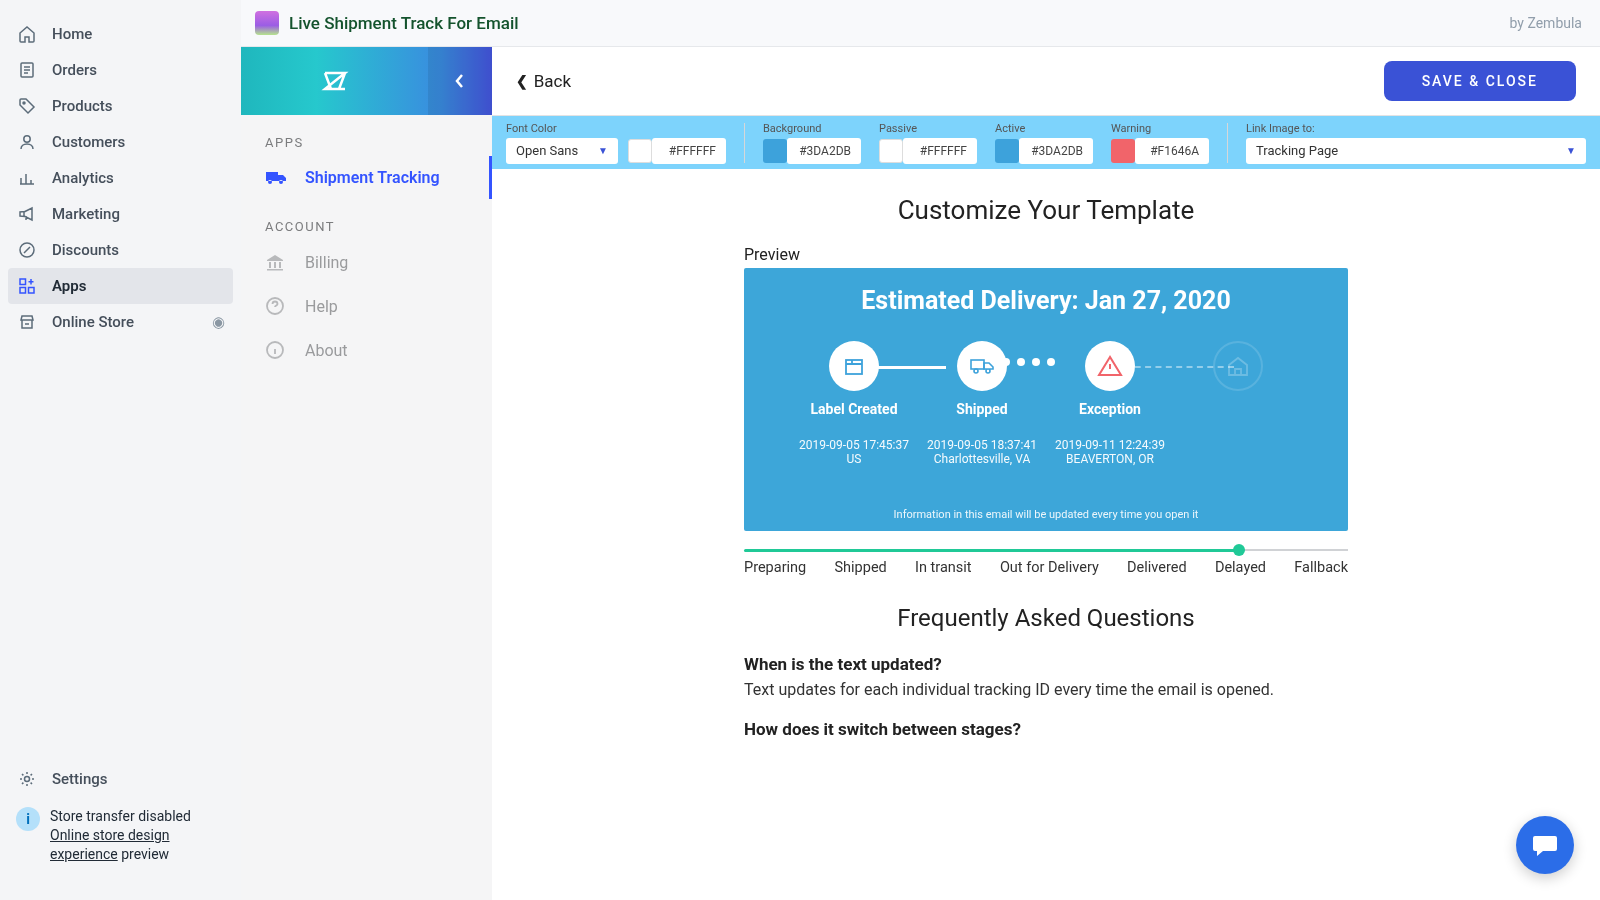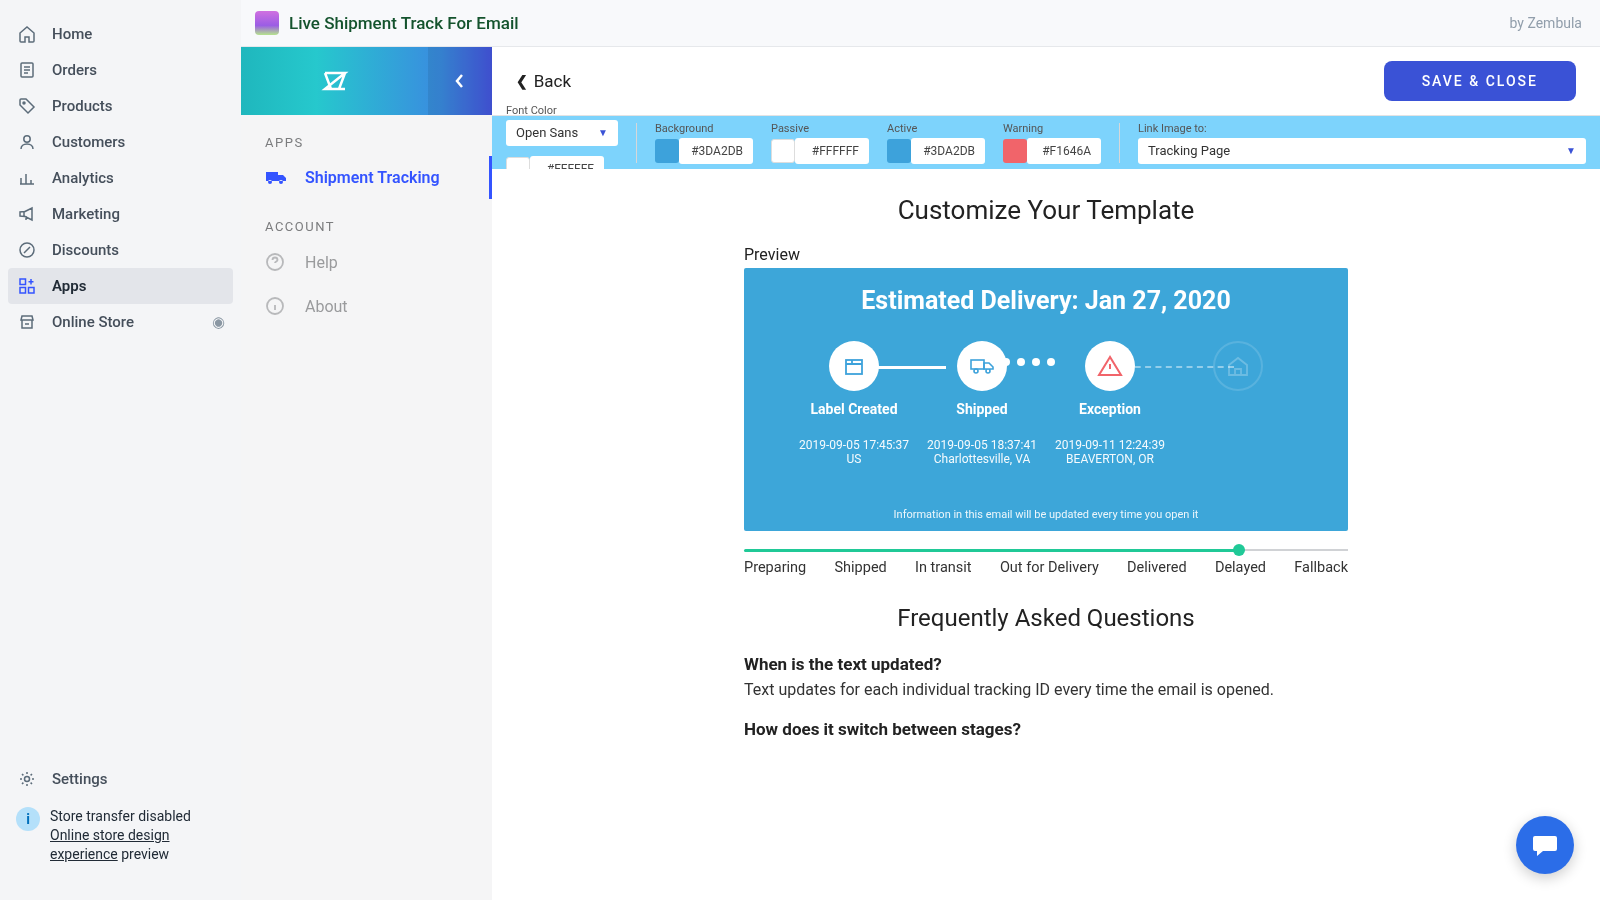--- a/index.html
+++ b/index.html
@@ -202,20 +202,28 @@
           <span class="icon">
             <svg width="22" height="18" viewBox="0 0 22 18" fill="#3454ff">
               <path d="M1 3h12v9H1zM13 6h5l3 3v3h-8zM5 15a2 2 0 100-4 2 2 0 000 4zM16 15a2 2 0 100-4 2 2 0 000 4z"></path>
             </svg>
           </span>
           <span>Shipment Tracking</span>
         </div>
       <div class="app-section-label">ACCOUNT</div>
       <div class="app-nav-item">
           <span class="icon">
+            <svg width="20" height="20" viewBox="0 0 20 20" fill="#b8b9bb">
+              <path d="M2 8l8-5 8 5v1H2zM4 10h2v6H4zM9 10h2v6H9zM14 10h2v6h-2zM2 17h16v1.5H2z"></path>
+            </svg>
+          </span>
+          <span>Billing</span>
+        </div>
+      <div class="app-nav-item">
+          <span class="icon">
             <svg width="20" height="20" viewBox="0 0 20 20" fill="none" stroke="#b8b9bb" stroke-width="1.8">
               <circle cx="10" cy="10" r="8"></circle>
               <path d="M7.5 8a2.5 2.5 0 115 0c0 1.5-2.5 1.5-2.5 3M10 14.5h.01"></path>
             </svg>
           </span>
           <span>Help</span>
         </div>
       <div class="app-nav-item">
           <span class="icon">
             <svg width="20" height="20" viewBox="0 0 20 20" fill="none" stroke="#b8b9bb" stroke-width="1.8">
@@ -232,21 +240,21 @@
         <div class="back-btn">
             <span class="chev">❮</span>
             <span>Back</span>
           </div>
         <div class="save-btn">SAVE &amp; CLOSE</div>
       </div>
 
       <div class="toolbar">
         <div class="tool-group">
           <span class="tool-label">Font Color</span>
-          <div style="display:flex;gap:10px;flex-direction:column;">
+          <div style="display:flex;gap:10px;">
             <div class="tool-control select">
                 <span>Open Sans</span>
                 <span class="caret">▼</span>
               </div>
             <div class="color-field">
                 <div class="color-chip" style="background:#fff;border:1px solid #ddd;"></div>
                 <div class="hex">#FFFFFF</div>
               </div>
           </div>
         </div>

